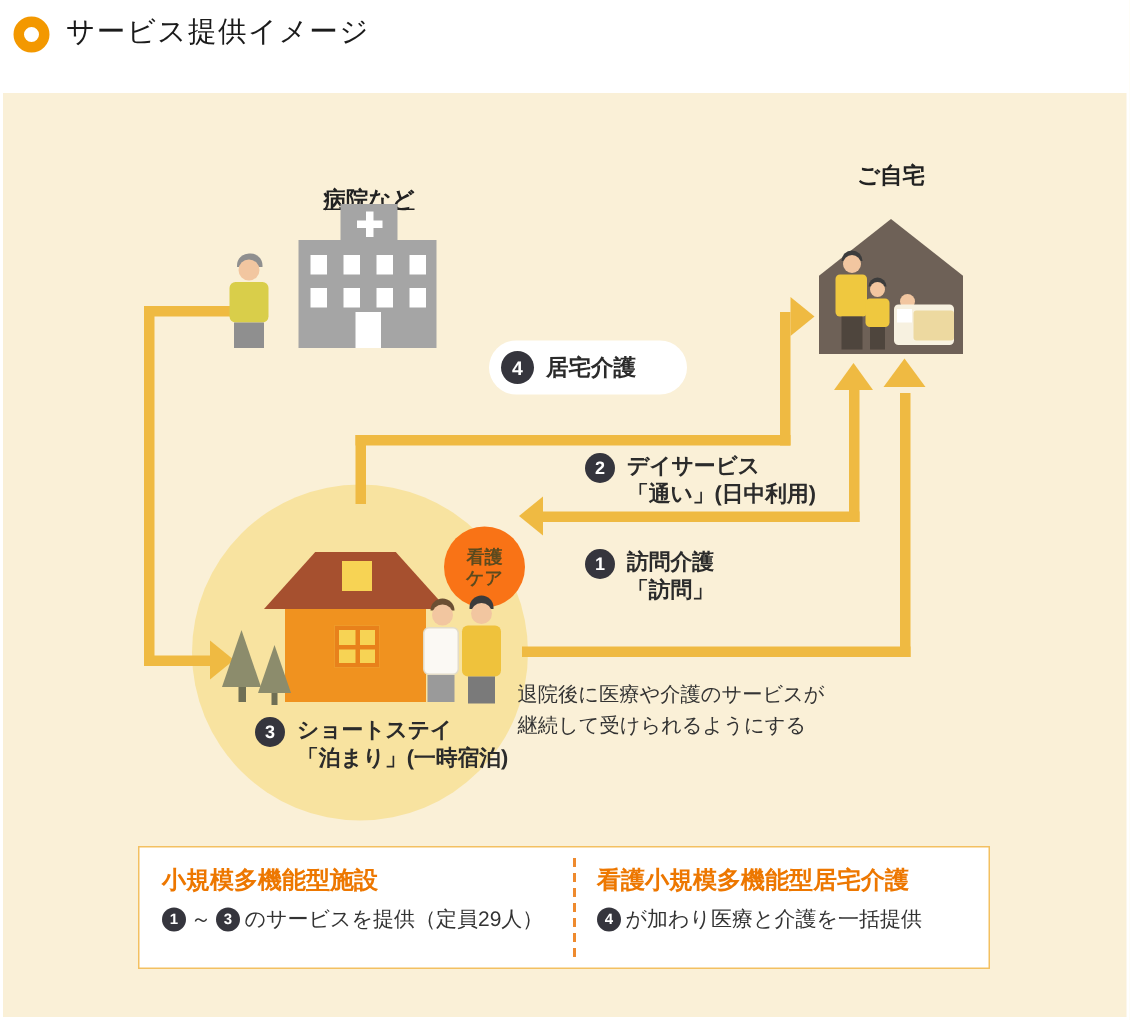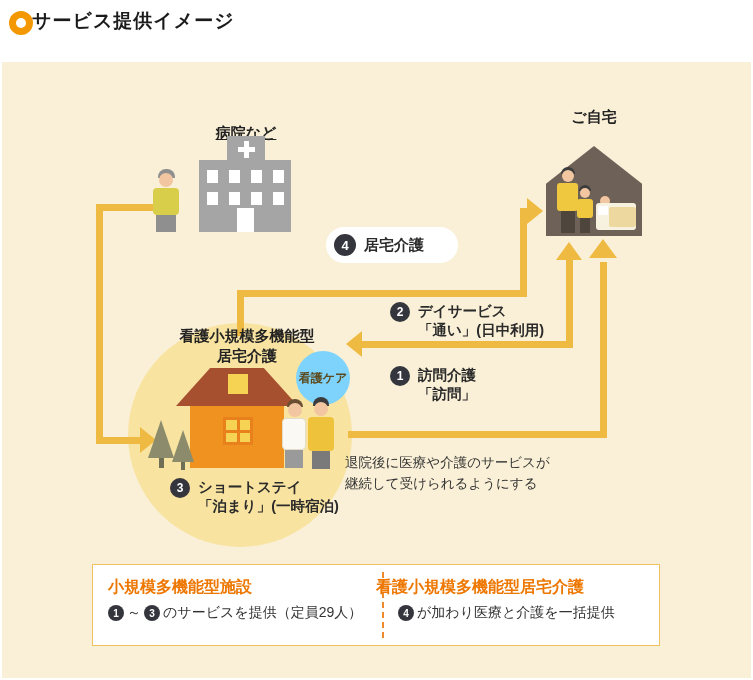--- a/index.html
+++ b/index.html
@@ -1,20 +1,20 @@
 <!DOCTYPE html>
 <html><head>
 <meta charset="utf-8">
 <style>
   html,body{margin:0;padding:0;background:#ffffff;}
   body{font-family:"Liberation Sans","DejaVu Sans",sans-serif;color:#222;}
   .canvas{position:relative;width:753px;height:680px;background:#fff;overflow:hidden;}
 
   
-  .header-title{position:absolute;left:32px;top:8px;font-size:19px;font-weight:bold;color:#1b1b1b;letter-spacing:1px;}
+  .header-title{position:absolute;left:44px;top:8px;font-size:19px;font-weight:normal;color:#1b1b1b;letter-spacing:1px;}
   .ring-icon{position:absolute;left:9px;top:11px;width:24px;height:24px;border-radius:50%;border:7px solid #F39800;box-sizing:border-box;}
 
   
   .panel{position:absolute;left:2px;top:62px;width:749px;height:616px;background:#FAF0D7;}
 
   
   .abs{position:absolute;}
 
   
   .facility-circle{position:absolute;left:128px;top:323px;width:224px;height:224px;border-radius:50%;background:#F8E3A0;}
@@ -65,22 +65,22 @@
 
   
   .svc4-badge{position:absolute;left:326px;top:227px;width:132px;height:36px;background:#fff;border-radius:18px;
     display:flex;align-items:center;gap:8px;padding-left:8px;box-sizing:border-box;}
   .svc4-badge .txt{font-size:15px;font-weight:bold;color:#2b2b2b;}
 
   
   .fac-caption{position:absolute;left:147px;top:326px;width:200px;text-align:center;font-size:15px;font-weight:bold;color:#222;line-height:20px;}
 
   
-  .care-badge{position:absolute;left:296px;top:351px;width:54px;height:54px;border-radius:50%;background:#7dd3fc;
-    display:flex;flex-direction:row;align-items:center;justify-content:center;font-size:12px;font-weight:bold;color:#5C4A1E;line-height:14px;}
+  .care-badge{position:absolute;left:296px;top:351px;width:54px;height:54px;border-radius:50%;background:#f97316;
+    display:flex;flex-direction:column;align-items:center;justify-content:center;font-size:12px;font-weight:bold;color:#5C4A1E;line-height:14px;}
 
   .note{position:absolute;left:345px;top:452px;font-size:13.5px;color:#333;line-height:21px;}
 
   
   .legend-box{position:absolute;left:92px;top:564px;width:568px;height:82px;background:#fff;border:1px solid #F3C061;box-sizing:border-box;}
   .legend-divider{position:absolute;left:382px;top:572px;height:66px;width:0;border-left:2px dashed #EE8A2E;}
   .legend-title{position:absolute;font-size:16px;font-weight:bold;color:#ED7700;}
   .legend-desc{position:absolute;display:flex;align-items:center;gap:3px;font-size:14px;color:#333;}
 </style>
 </head>
@@ -149,24 +149,20 @@
     <div class="abs" style="left:577px;top:199px;width:16px;height:19px;background:#EFC83F;border-radius:3px;"></div>
     <div class="abs" style="left:580px;top:218px;width:10px;height:15px;background:#4E453D;"></div>
   </div>
   <div>
     <div class="head-skin" style="left:600px;top:196px;width:10px;height:10px;"></div>
     <div class="abs" style="left:596px;top:203px;width:40px;height:27px;background:#F7F1E0;border-radius:3px;"></div>
     <div class="abs" style="left:598px;top:206px;width:10px;height:9px;background:#ffffff;"></div>
     <div class="abs" style="left:609px;top:207px;width:27px;height:20px;background:#EDD9A0;border-radius:2px;"></div>
   </div>
 
-  <div class="fac-caption">
-    <div>看護小規模多機能型</div>
-    <div>居宅介護</div>
-  </div>
 
   <div class="care-badge">
     <div>看護</div>
     <div>ケア</div>
   </div>
 
   <div>
     <div class="fac-roof"></div>
     <div class="fac-gable"></div>
     <div class="fac-wall"></div>
@@ -230,19 +226,19 @@
   <div class="legend-divider"></div>
 
   <div class="legend-title" style="left:108px;top:577px;text-align:center;">小規模多機能型施設</div>
   <div class="legend-desc" style="left:108px;top:604px;">
     <span class="num-circle num-sm">1</span>
     <span>～</span>
     <span class="num-circle num-sm">3</span>
     <span>のサービスを提供（定員29人）</span>
   </div>
 
-  <div class="legend-title" style="left:376px;top:577px;">看護小規模多機能型居宅介護</div>
+  <div class="legend-title" style="left:398px;top:577px;">看護小規模多機能型居宅介護</div>
   <div class="legend-desc" style="left:398px;top:604px;">
     <span class="num-circle num-sm">4</span>
     <span>が加わり医療と介護を一括提供</span>
   </div>
 
 </div>
 
 </body></html>

